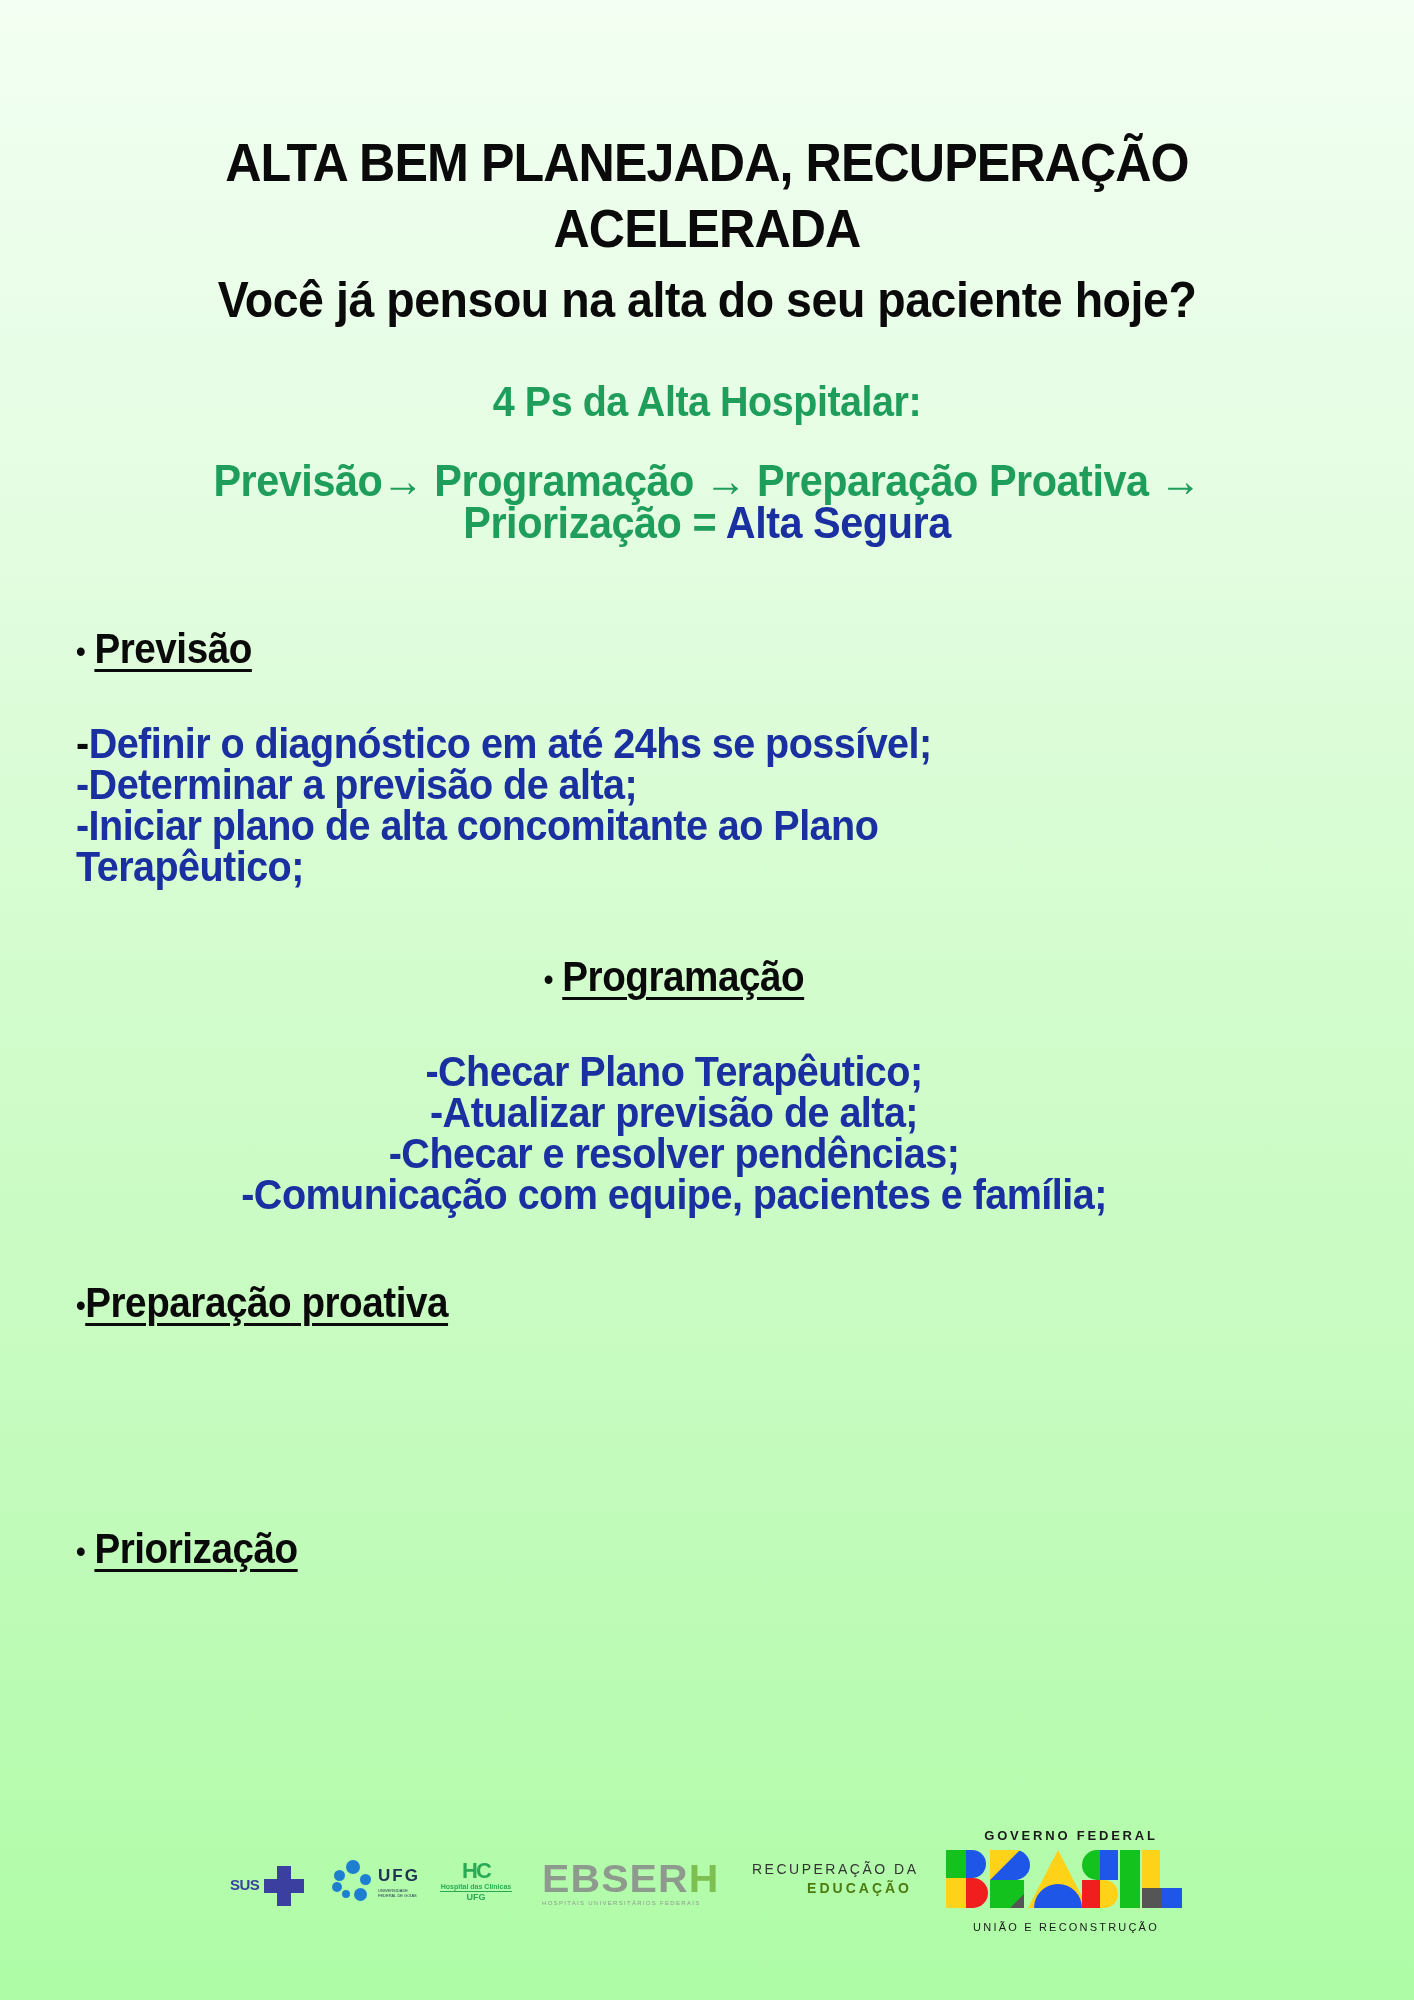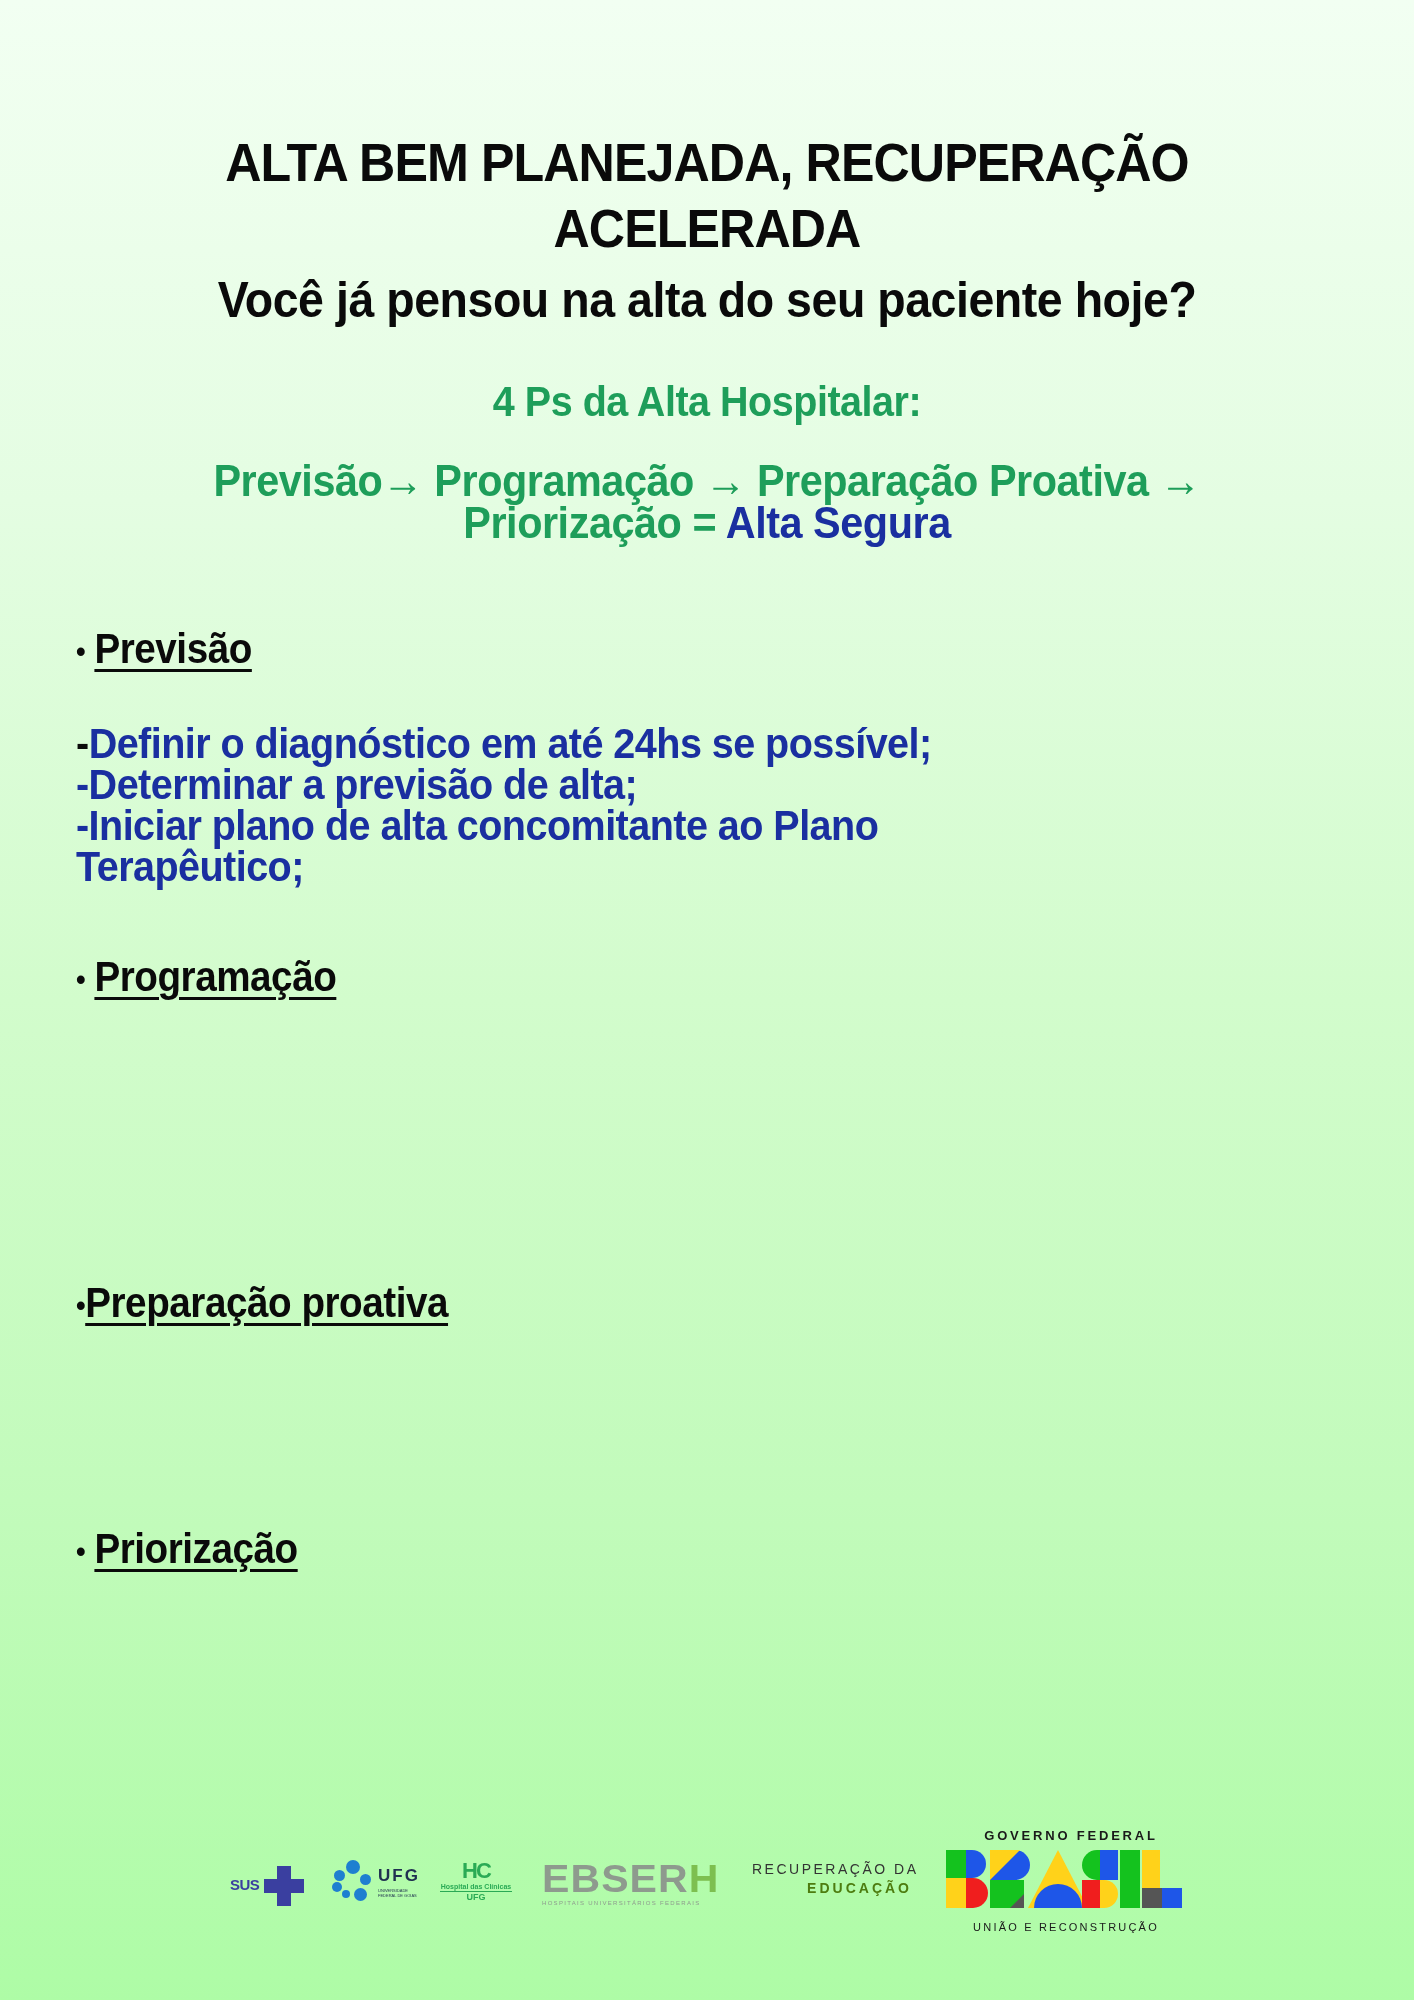--- a/index.html
+++ b/index.html
@@ -45,21 +45,21 @@
   .items { margin-top: 46px; }
   .item {
     font-family: "Liberation Sans", sans-serif; font-weight: bold;
     color: #1A2FA0; font-size: 43px; line-height: 41px; letter-spacing: -0.6px;
     transform-origin: left center; transform: scaleX(0.92);
     white-space: nowrap;
   }
   .item .dash-black { color: #0a0a0a; }
 
   #sec-previsao { top: 624px; }
-  #sec-programacao { top: 952px; }
+  #sec-programacao { top: 952px; text-align: center; }
   #sec-preparacao { top: 1278px; }
   #sec-priorizacao { top: 1524px; }
 
   
   .logo { position: absolute; }
   #logo-sus { left: 230px; top: 1866px; width: 80px; height: 40px; }
   #logo-sus .sus-text { position: absolute; left: 0; top: 10px; font-family: "Liberation Sans", sans-serif; font-weight: bold; font-size: 15px; color: #3A3FA0; letter-spacing: -0.5px; }
   #logo-sus .cross-v { position: absolute; left: 47px; top: 0; width: 14px; height: 40px; background: #3A3FA0; }
   #logo-sus .cross-h { position: absolute; left: 34px; top: 13px; width: 40px; height: 14px; background: #3A3FA0; }
 
@@ -107,20 +107,26 @@
     <div class="item"><span class="dash-black">-</span><span>Definir o diagnóstico em até 24hs se possível;</span></div>
     <div class="item">-Determinar a previsão de alta;</div>
     <div class="item">-Iniciar plano de alta concomitante ao Plano</div>
     <div class="item">Terapêutico;</div>
   </div>
 </div>
 
 <div class="section" id="sec-programacao">
   <div class="sec-head">
     <span class="bullet">•</span><span class="label">Programação</span>
+  </div>
+  <div class="items">
+    <div class="item">-Checar Plano Terapêutico;</div>
+    <div class="item">-Atualizar previsão de alta;</div>
+    <div class="item">-Checar e resolver pendências;</div>
+    <div class="item">-Comunicação com equipe, pacientes e família;</div>
   </div>
 </div>
 
 <div class="section" id="sec-preparacao">
   <div class="sec-head">
     <span class="bullet tight">•</span><span class="label">Preparação proativa</span>
   </div>
 </div>
 
 <div class="section" id="sec-priorizacao">

